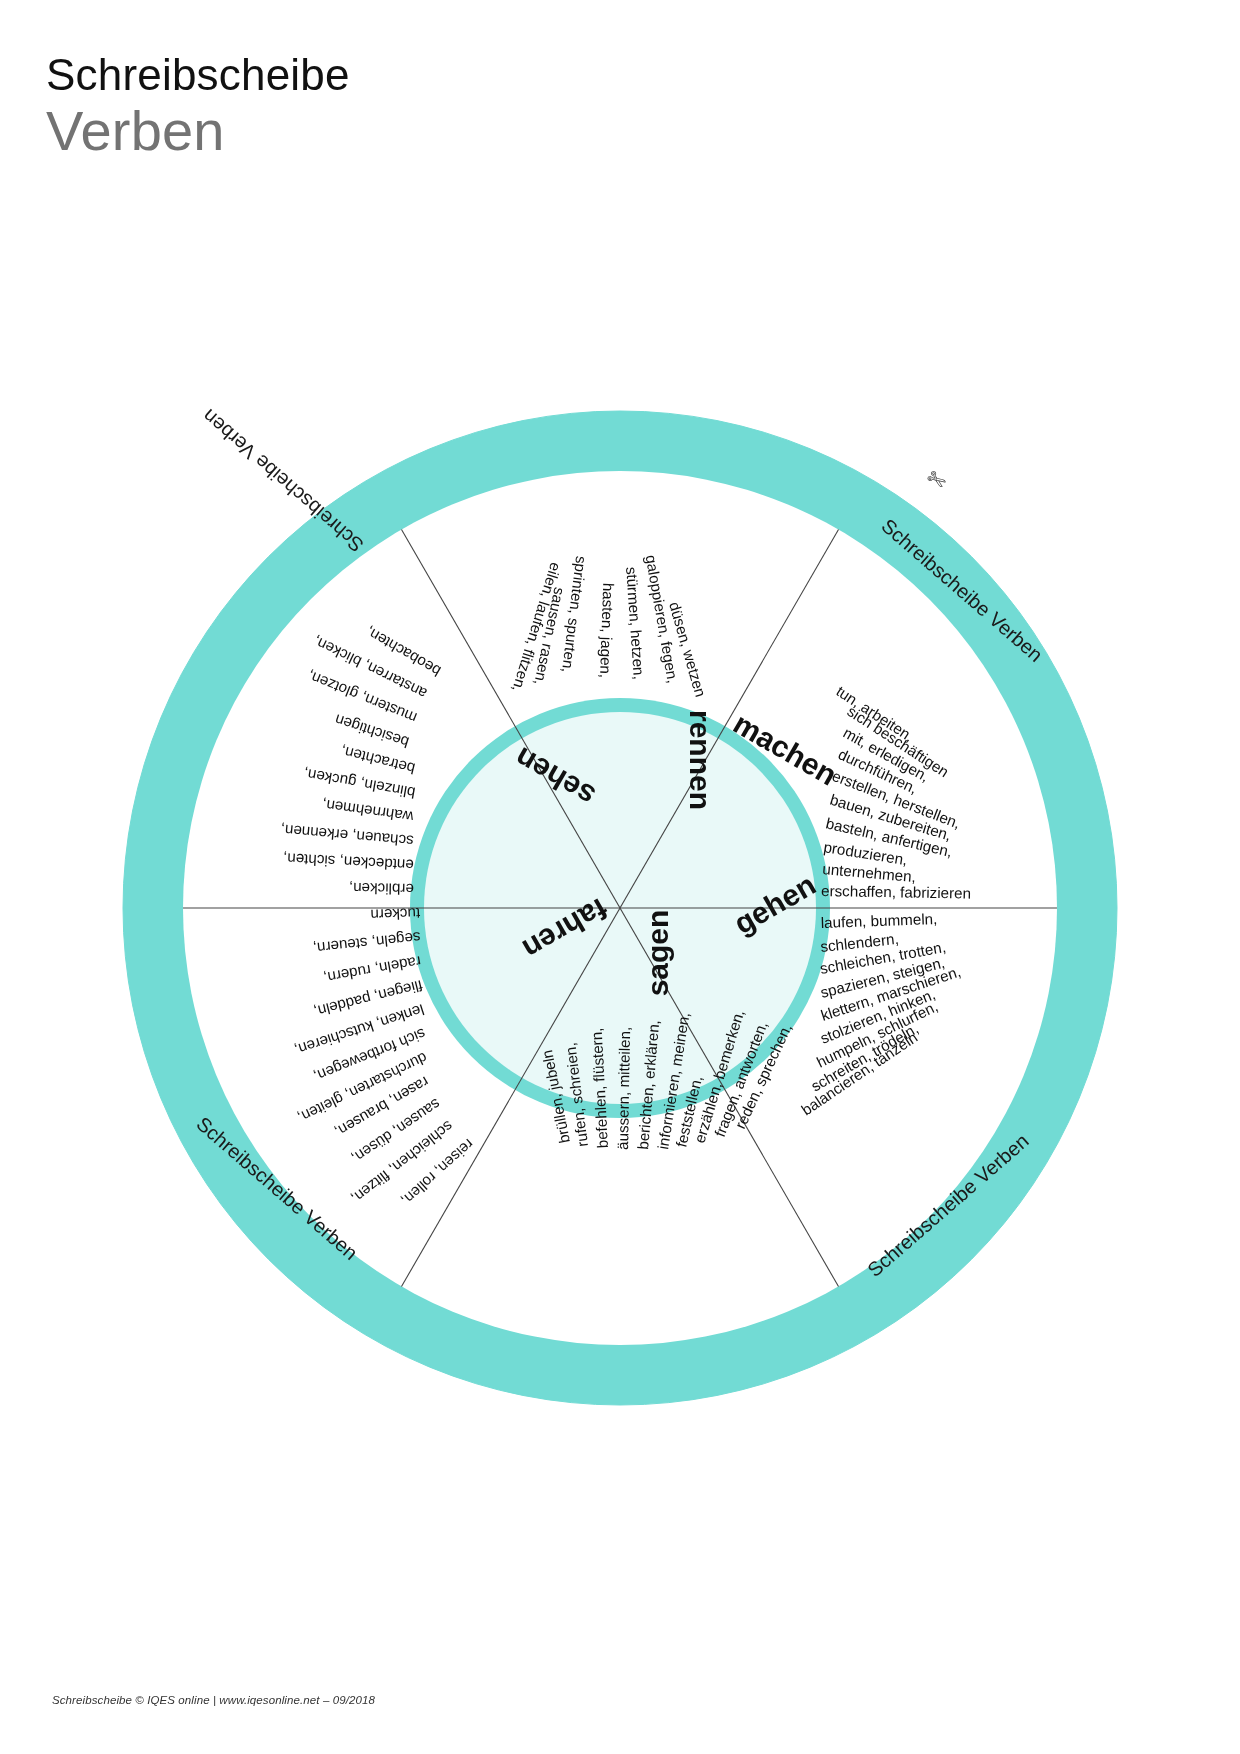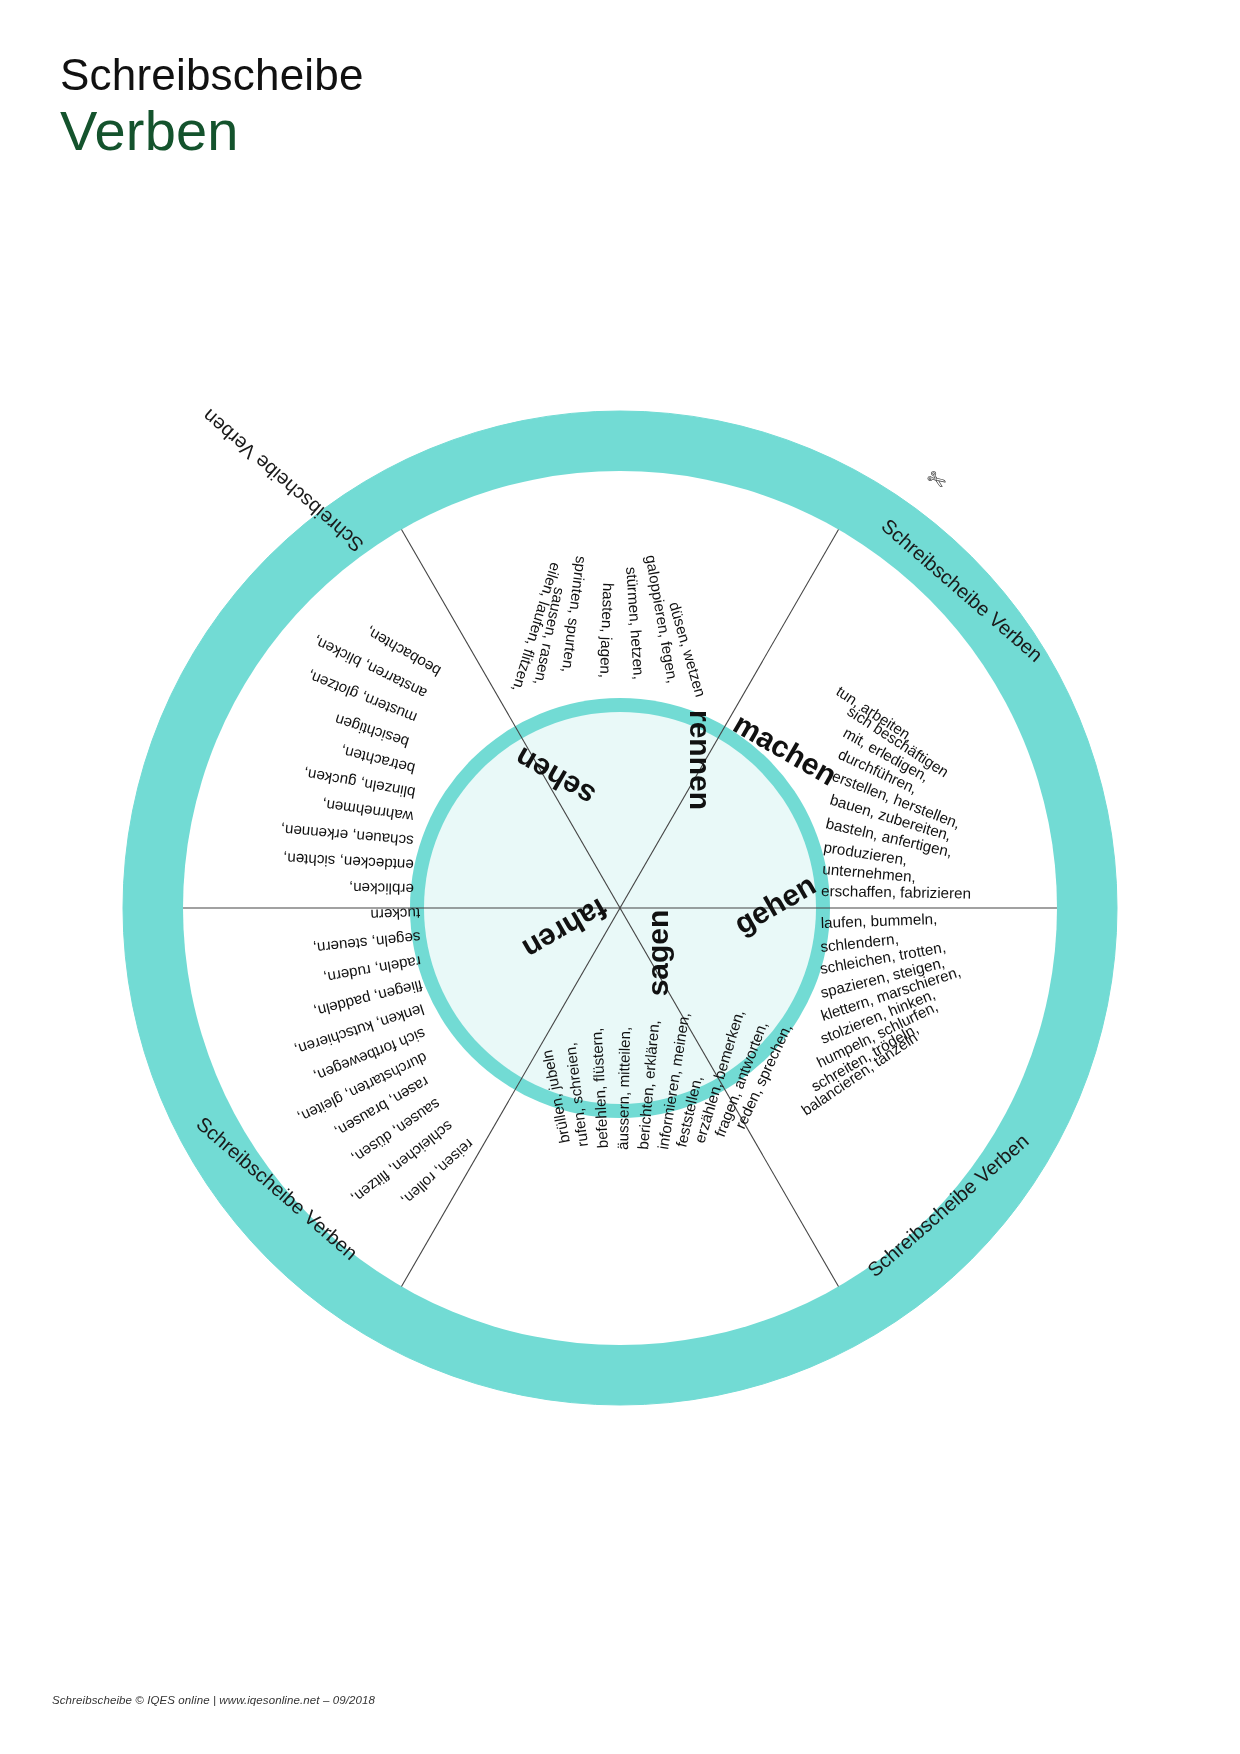--- a/index.html
+++ b/index.html
@@ -12,36 +12,36 @@
     height: 1754px;
     position: relative;
     font-family: "Liberation Sans", sans-serif;
     color: #1a1a1a;
     overflow: hidden;
   }
 
   
   .header {
     position: absolute;
-    left: 60px;
+    left: 46px;
     top: 52px;
   }
   .header .line1 {
     font-size: 44px;
     font-weight: 400;
     line-height: 1.05;
     letter-spacing: 0.2px;
     color: #111;
   }
   .header .line2 {
     font-size: 56px;
     font-weight: 400;
     line-height: 1.05;
     letter-spacing: 0.2px;
-    color: #14532d;
+    color: #737373;
     margin-top: 4px;
   }
 
   
   .footer {
     position: absolute;
     left: 52px;
     bottom: 48px;
     font-size: 11.5px;
     color: #333;

